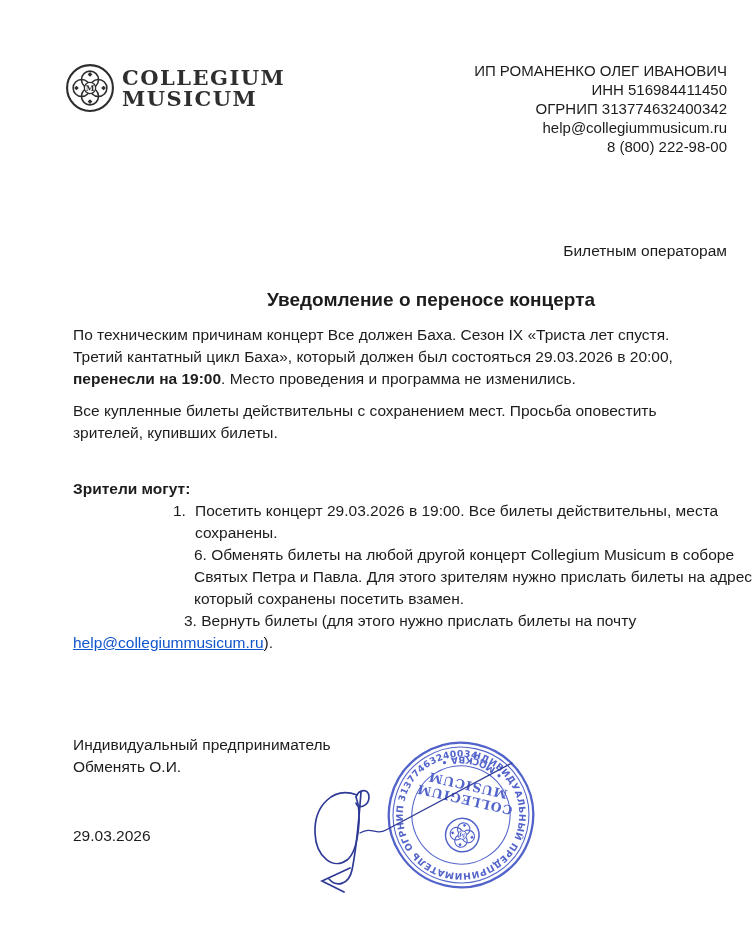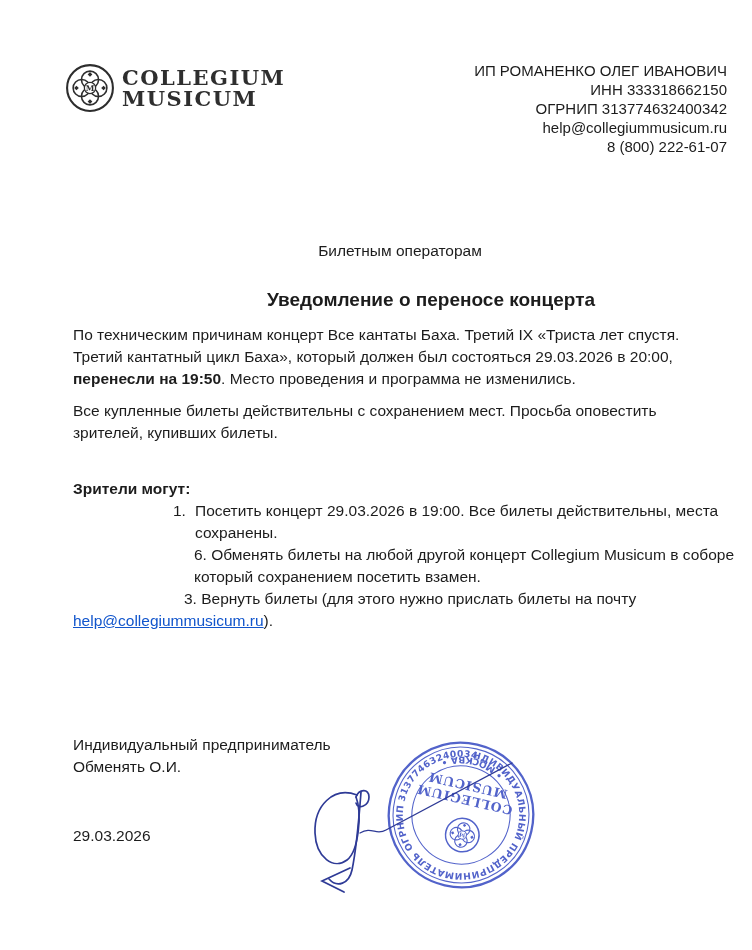--- a/index.html
+++ b/index.html
@@ -11,21 +11,21 @@
   #brand-logo{position:absolute;left:65px;top:63px;width:50px;height:50px;color:#2d2d2d;}
   #brand-wordmark{
     position:absolute;left:122px;top:67px;
     font-family:"DejaVu Serif",serif;font-weight:700;font-size:21px;line-height:21px;
     letter-spacing:1.5px;color:#2e2e2e;
   }
   #letterhead{position:absolute;left:73px;top:61px;width:654px;text-align:right;
     font-size:15px;line-height:19px;}
   #letterhead .name{font-weight:400;}
   
-  #recipient{position:absolute;left:73px;top:240px;width:654px;text-align:center;
+  #recipient{position:absolute;left:73px;top:240px;width:654px;text-align:right;
     font-size:15.5px;line-height:22px;}
   
   #doc-title{position:absolute;left:73px;top:289px;width:640px;padding-left:38px;
     box-sizing:content-box;text-align:center;font-weight:700;font-size:19px;line-height:22px;}
   
   #body-blocks .block{position:absolute;left:73px;width:660px;}
   .tline{height:22px;line-height:22px;font-size:15.5px;white-space:pre;}
   .tline .b{font-weight:700;}
   a.email-link{color:#1155cc;text-decoration:underline;cursor:pointer;}
   
@@ -66,46 +66,47 @@
   <svg id="brand-logo" viewBox="-24 -24 48 48">
     <use href="#quatrefoil" x="-24" y="-24" width="48" height="48"></use>
   </svg>
   <div id="brand-wordmark">
     <div>COLLEGIUM</div>
     <div>MUSICUM</div>
   </div>
 
   <div id="letterhead">
     <div class="name">ИП РОМАНЕНКО ОЛЕГ ИВАНОВИЧ</div>
-    <div>ИНН 333318662150</div>
+    <div>ИНН 516984411450</div>
     <div>ОГРНИП 313774632400342</div>
     <div>help@collegiummusicum.ru</div>
-    <div>8 (800) 222-61-07</div>
+    <div>8 (800) 222-98-00</div>
   </div>
 
   <div id="recipient">Билетным операторам</div>
 
   <div id="doc-title">Уведомление о переносе концерта</div>
 
   <div id="body-blocks">
       <div class="block" style="top: 324px;">
-        <div class="tline"><span>По техническим причинам концерт Все кантаты Баха. Третий IX «Триста лет спустя.</span></div>
+        <div class="tline"><span>По техническим причинам концерт Все должен Баха. Сезон IX «Триста лет спустя.</span></div>
         <div class="tline"><span>Третий кантатный цикл Баха», который должен был состояться 29.03.2026 в 20:00,</span></div>
-        <div class="tline"><span class="b">перенесли на 19:50</span><span>. Место проведения и программа не изменились.</span></div>
+        <div class="tline"><span class="b">перенесли на 19:00</span><span>. Место проведения и программа не изменились.</span></div>
       </div>
       <div class="block" style="top: 400px;">
         <div class="tline"><span>Все купленные билеты действительны с сохранением мест. Просьба оповестить</span></div>
         <div class="tline"><span>зрителей, купивших билеты.</span></div>
       </div>
       <div class="block" style="top: 478px;">
         <div class="tline"><span class="b">Зрители могут:</span></div>
         <div class="tline" style="padding-left: 100px;"><span style="display: inline-block; width: 22px;">1.</span><span>Посетить концерт 29.03.2026 в 19:00. Все билеты действительны, места</span></div>
         <div class="tline" style="padding-left: 122px;"><span>сохранены.</span></div>
         <div class="tline" style="padding-left: 121px;"><span>6. Обменять билеты на любой другой концерт Collegium Musicum в соборе</span></div>
-        <div class="tline" style="padding-left: 121px;"><span>который сохранением посетить взамен.</span></div>
+        <div class="tline" style="padding-left: 121px;"><span>Святых Петра и Павла. Для этого зрителям нужно прислать билеты на адрес</span></div>
+        <div class="tline" style="padding-left: 121px;"><span>который сохранены посетить взамен.</span></div>
         <div class="tline" style="padding-left: 111px;"><span>3. Вернуть билеты (для этого нужно прислать билеты на почту</span></div>
         <div class="tline"><a class="email-link" href="#">help@collegiummusicum.ru</a><span>).</span></div>
       </div>
     </div>
 
   <div id="sig-block">
     <div>Индивидуальный предприниматель</div>
     <div>Обменять О.И.</div>
   </div>
   <div id="doc-date">29.03.2026</div>

